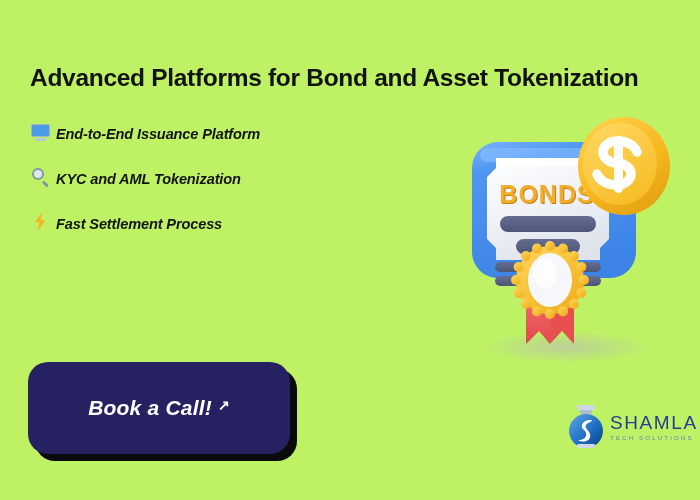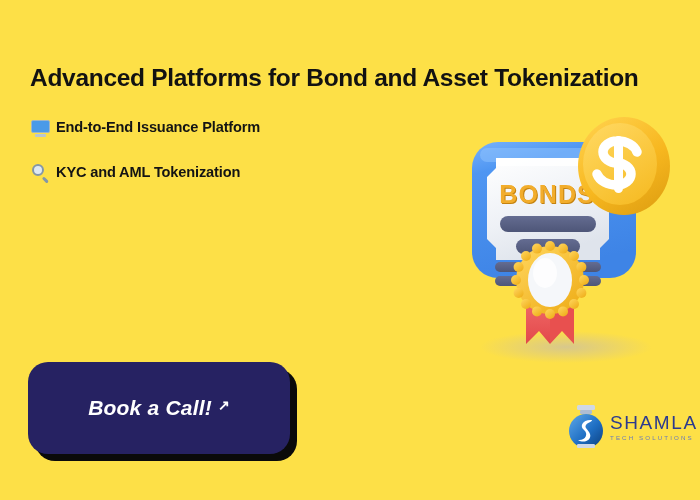--- a/index.html
+++ b/index.html
@@ -11,21 +11,21 @@
     height: 500px;
     background: #faf8f8;
     font-family: "Liberation Sans", sans-serif;
     overflow: hidden;
     position: relative;
   }
 
   .banner {
     position: absolute;
     inset: 0;
-    background: #fde047;
+    background: #bef264;
   }
 
   
   .headline {
     position: absolute;
     left: 30px;
     top: 48px;
     width: 600px;
     font-size: 24.5px;
     font-weight: 700;
@@ -40,23 +40,24 @@
     position: absolute;
     left: 30px;
     top: 112px;
     width: 330px;
     list-style: none;
     margin: 0;
     padding: 0;
   }
   .feature {
     display: flex;
-    align-items: center;
+    align-items: flex-end;
     height: 30px;
     margin-bottom: 15px;
+    font-style: italic;
   }
   .feature-icon {
     width: 21px;
     height: 21px;
     margin-right: 5px;
     flex: 0 0 21px;
     position: relative;
   }
   .feature-label {
     font-size: 14.6px;
@@ -255,20 +256,28 @@
     </li>
 
     <li class="feature">
       <span class="feature-icon">
         <span class="ic-search"></span>
       </span>
       <span class="feature-label">KYC and AML Tokenization</span>
     </li>
 
 
+    <li class="feature">
+      <span class="feature-icon">
+        <svg class="ic-bolt" viewBox="0 0 14 19" xmlns="http://www.w3.org/2000/svg">
+          <path d="M9.2 0 L2 10.2 H6.4 L4.6 19 L12.4 8.2 H7.6 Z" fill="#f9b21d"></path>
+        </svg>
+      </span>
+      <span class="feature-label">Fast Settlement Process</span>
+    </li>
 
 
   </ul>
 
   <div class="cta-wrap">
     <div class="cta-shadow"></div>
     <button class="cta-button">
       <span>Book a Call!</span>
       <span class="cta-arrow">↗</span>
     </button>

